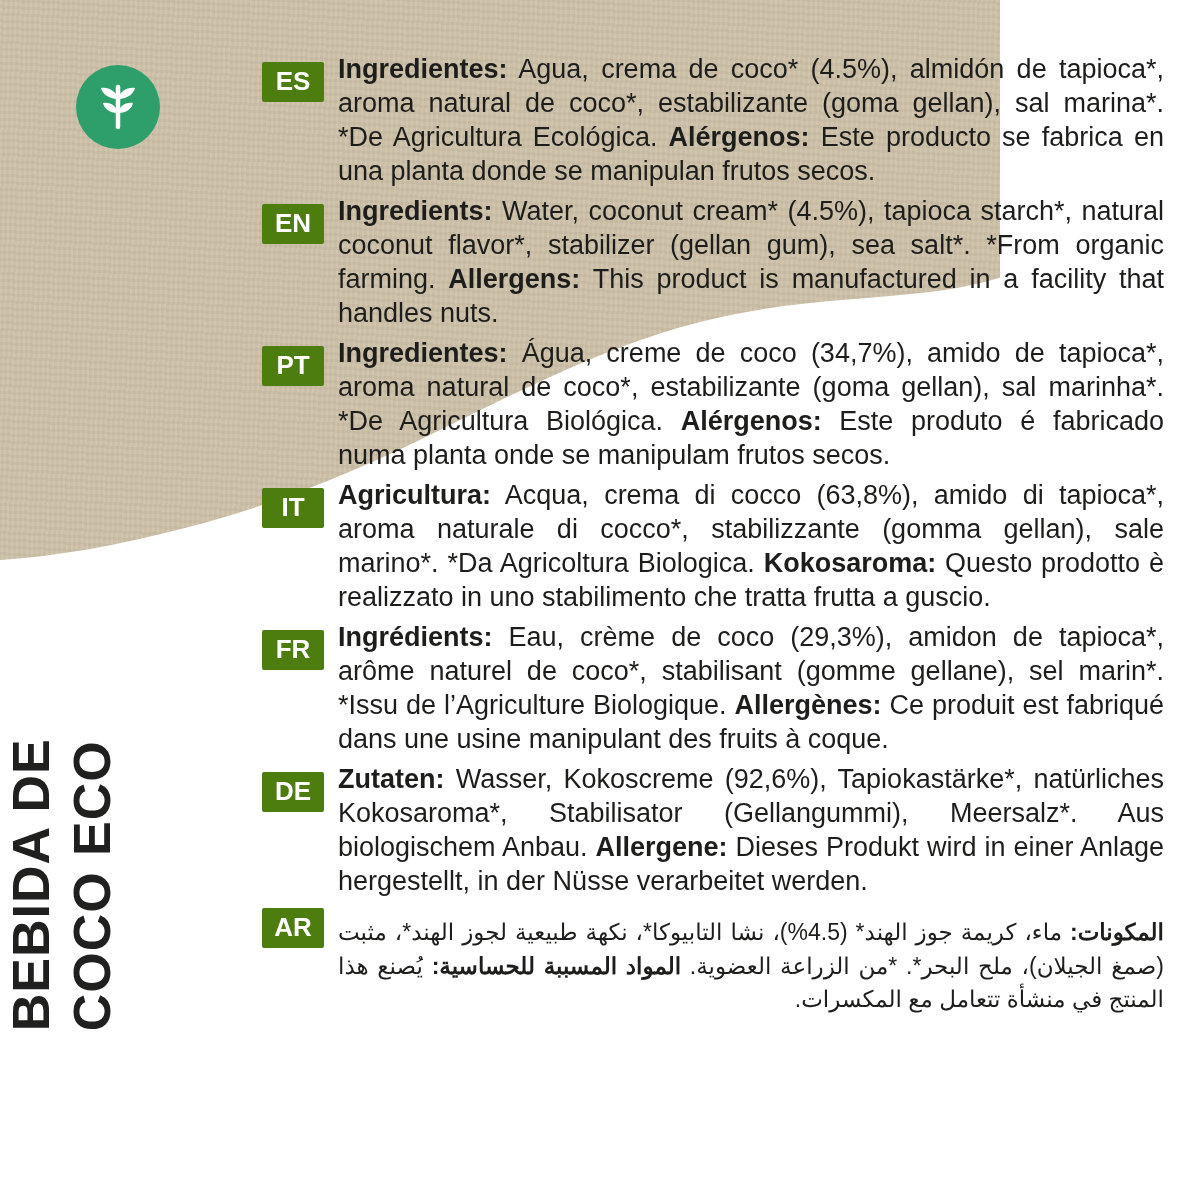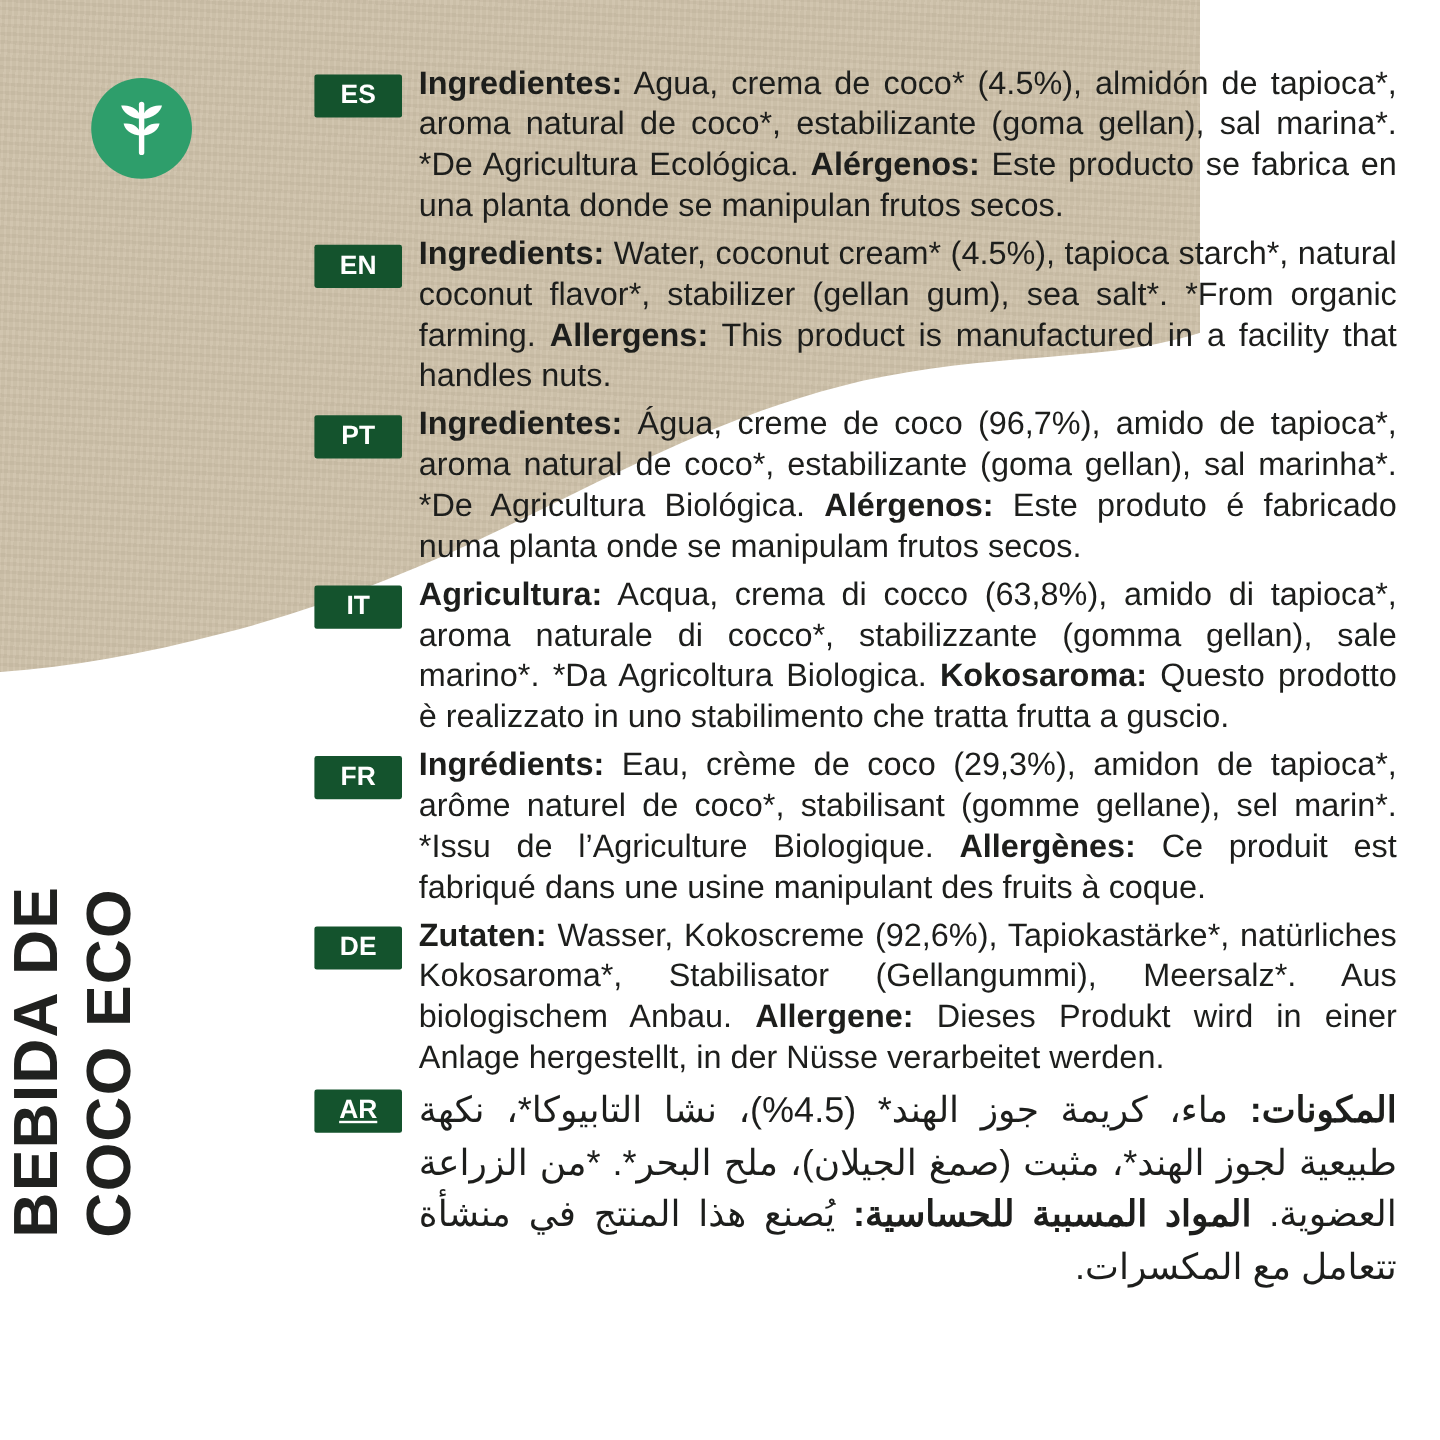--- a/index.html
+++ b/index.html
@@ -69,48 +69,49 @@
     left: 262px; top: 52px;
     width: 902px;
   }
   .lang-row {
     display: flex;
     align-items: flex-start;
     margin-bottom: 6px;
   }
   .lang-tag {
     flex: 0 0 auto;
-    width: 73px;
+    width: 62px;
     margin-right: 14px;
     margin-top: 10px;
-    background: #14532d;
+    background: #4d7c0f;
     color: #ffffff;
     font-weight: 700;
-    font-size: 22px;
+    font-size: 26px;
     line-height: 1;
     padding: 6px 0 8px 0;
     text-align: center;
     border-radius: 2px;
   }
   .lang-text {
     flex: 1 1 auto;
     color: #1d1e1c;
     font-size: 27px;
     line-height: 1.26;
     text-align: justify;
     text-justify: inter-word;
   }
   .lang-text b { font-weight: 700; }
   .rtl .lang-text {
     direction: rtl;
     text-align: justify;
-    font-size: 30px;
+    font-size: 23px;
     line-height: 1.45;
+    margin-top: 12px;
   }
-  .rtl .lang-tag { margin-top: 4px; text-decoration: underline; }
+  .rtl .lang-tag { margin-top: 4px; }
 </style>
 </head>
 <body>
 
 <div id="page">
 
   <div id="kraft">
     <div class="texture"></div>
   </div>
 
@@ -152,21 +153,21 @@
       <div class="lang-text"><b>Ingredientes:</b><span> Agua, crema de coco* (4.5%), almidón de tapioca*, aroma natural de coco*, estabilizante (goma gellan), sal marina*. *De Agricultura Ecológica. </span><b>Alérgenos:</b><span> Este producto se fabrica en una planta donde se manipulan frutos secos.</span></div>
     </div>
 
     <div class="lang-row">
       <div class="lang-tag">EN</div>
       <div class="lang-text"><b>Ingredients:</b><span> Water, coconut cream* (4.5%), tapioca starch*, natural coconut flavor*, stabilizer (gellan gum), sea salt*. *From organic farming. </span><b>Allergens:</b><span> This product is manufactured in a facility that handles nuts.</span></div>
     </div>
 
     <div class="lang-row">
       <div class="lang-tag">PT</div>
-      <div class="lang-text"><b>Ingredientes:</b><span> Água, creme de coco (96,7%), amido de tapioca*, aroma natural de coco*, estabilizante (goma gellan), sal marinha*. *De Agricultura Biológica. </span><b>Alérgenos:</b><span> Este produto é fabricado numa planta onde se manipulam frutos secos.</span></div>
+      <div class="lang-text"><b>Ingredientes:</b><span> Água, creme de coco (34,7%), amido de tapioca*, aroma natural de coco*, estabilizante (goma gellan), sal marinha*. *De Agricultura Biológica. </span><b>Alérgenos:</b><span> Este produto é fabricado numa planta onde se manipulam frutos secos.</span></div>
     </div>
 
     <div class="lang-row">
       <div class="lang-tag">IT</div>
       <div class="lang-text"><b>Agricultura:</b><span> Acqua, crema di cocco (63,8%), amido di tapioca*, aroma naturale di cocco*, stabilizzante (gomma gellan), sale marino*. *Da Agricoltura Biologica. </span><b>Kokosaroma:</b><span> Questo prodotto è realizzato in uno stabilimento che tratta frutta a guscio.</span></div>
     </div>
 
     <div class="lang-row">
       <div class="lang-tag">FR</div>
       <div class="lang-text"><b>Ingrédients:</b><span> Eau, crème de coco (29,3%), amidon de tapioca*, arôme naturel de coco*, stabilisant (gomme gellane), sel marin*. *Issu de l’Agriculture Biologique. </span><b>Allergènes:</b><span> Ce produit est fabriqué dans une usine manipulant des fruits à coque.</span></div>

